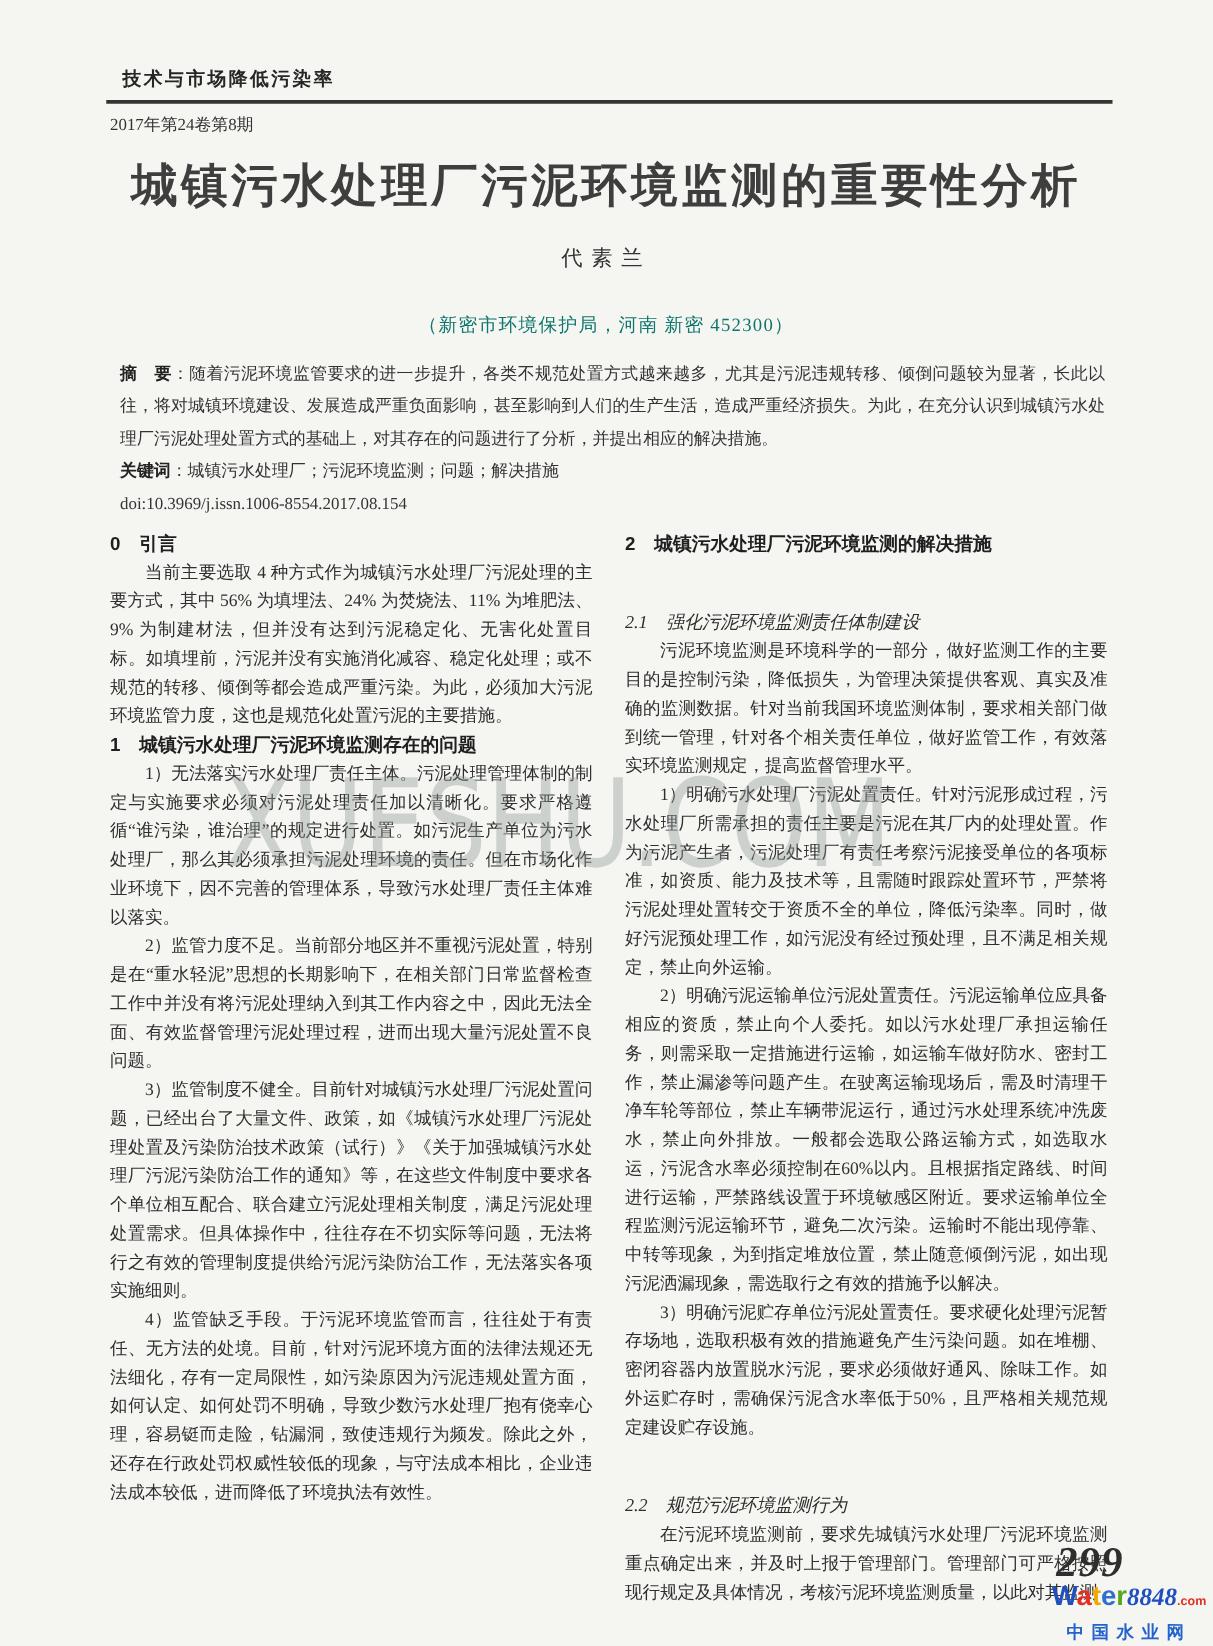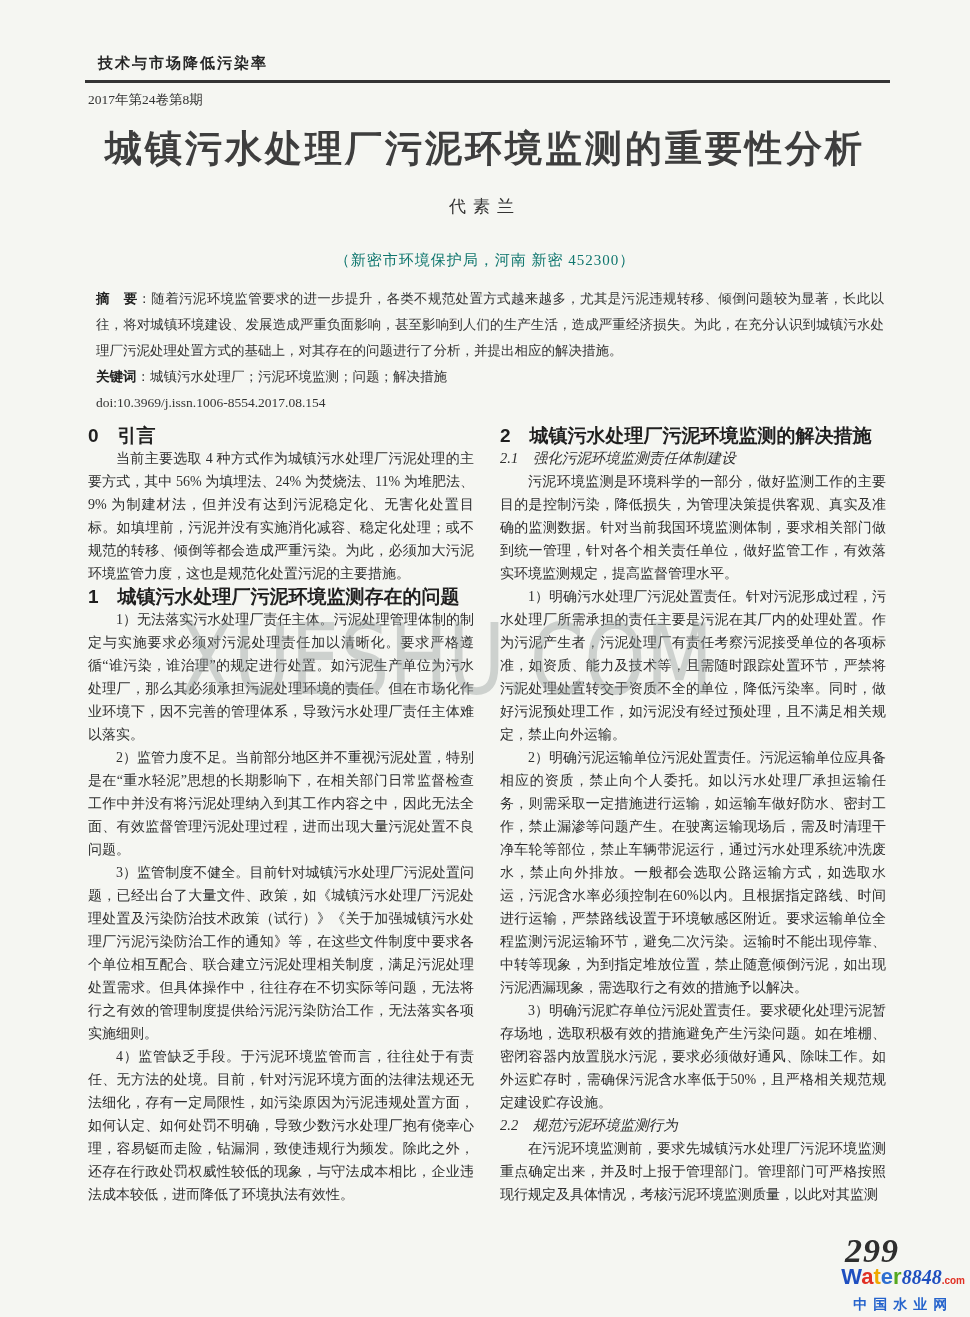--- a/index.html
+++ b/index.html
@@ -38,24 +38,24 @@
   .abstract p { text-align:justify; }
   .lbl { font-family:"Liberation Sans", sans-serif; font-weight:bold; color:#222; }
   .doi { text-align:left; }
 
   
   .columns { position:absolute; top:424px; left:88px; width:798px; display:flex; gap:26px; }
   .col { width:386px; font-size:14px; line-height:23px; text-align:justify; color:#2e2e2e; }
   .col p { text-indent:2em; }
   .h2 {
     font-family:"Liberation Sans", sans-serif;
-    font-size:19px; font-weight:bold; line-height:23px; color:#1f1f1f;
+    font-size:15px; font-weight:bold; line-height:23px; color:#1f1f1f;
     text-align:left;
   }
-  .h3 { font-size:14.5px; font-style:italic; font-weight:normal; line-height:23px; text-align:left; color:#2e2e2e; }
+  .h3 { font-size:14.5px; font-style:italic; font-weight:normal; line-height:23px; text-align:left; color:#2e2e2e;margin-top:40px; }
 
   
   .watermark {
     position:absolute; top:604px; left:180px;
     font-family:"DejaVu Sans", sans-serif;
     font-size:78px; font-weight:normal;
     color:#8f9696; opacity:0.38;
     transform:scaleY(1.25); transform-origin:top left;
     letter-spacing:0px; pointer-events:none; white-space:nowrap;
   }

